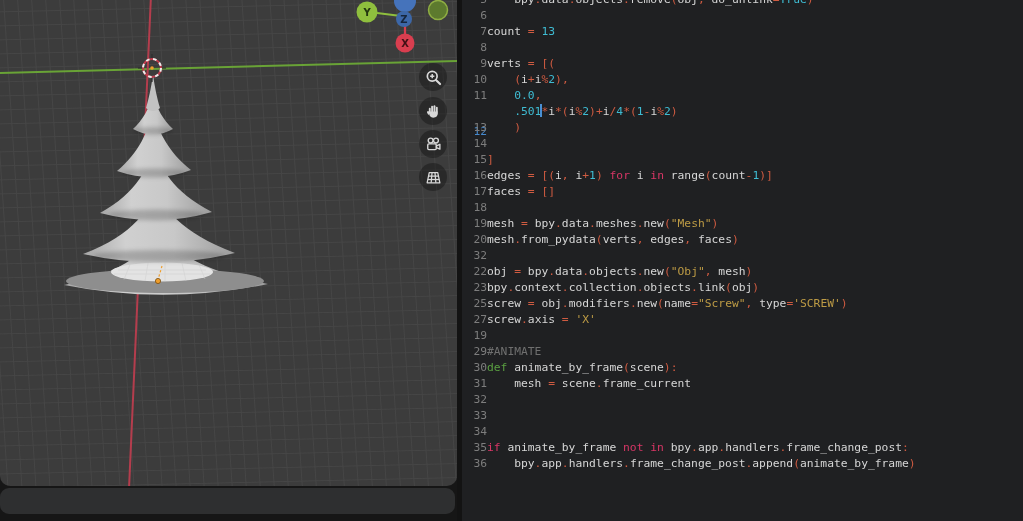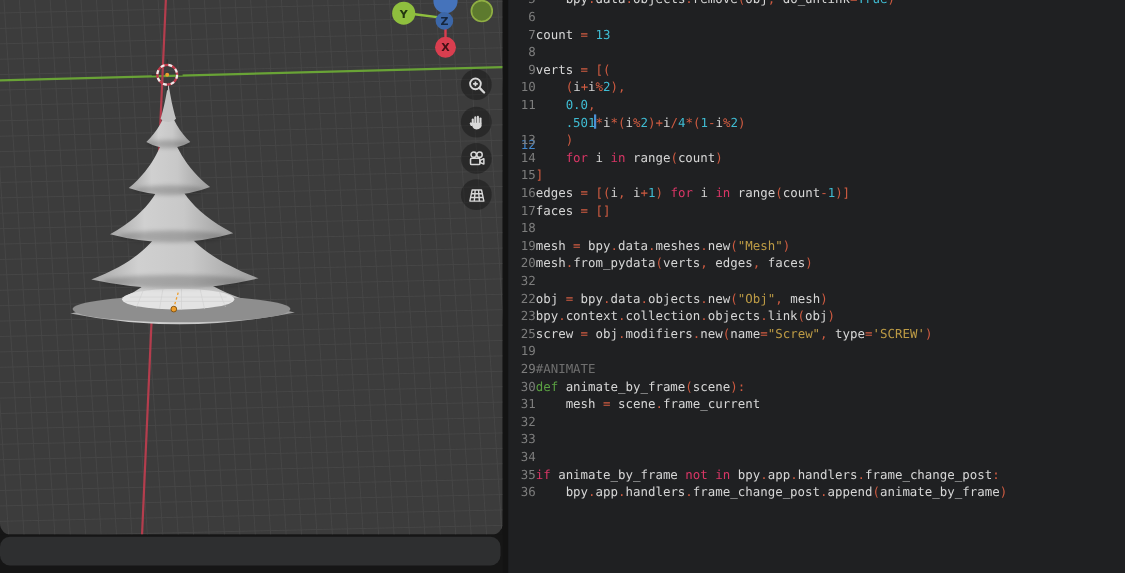--- a/index.html
+++ b/index.html
@@ -197,31 +197,32 @@
   <div class="code-wrap" id="code-wrap">
       <div class="code-line"><span class="ln">5</span><span class="code-text"><span class="tk-t">    bpy</span><span class="tk-p">.</span><span class="tk-t">data</span><span class="tk-p">.</span><span class="tk-t">objects</span><span class="tk-p">.</span><span class="tk-t">remove</span><span class="tk-p">(</span><span class="tk-t">obj</span><span class="tk-p">,</span><span class="tk-t"> do_unlink</span><span class="tk-p">=</span><span class="tk-n">True</span><span class="tk-p">)</span></span></div>
       <div class="code-line"><span class="ln">6</span><span class="code-text"></span></div>
       <div class="code-line"><span class="ln">7</span><span class="code-text"><span class="tk-t">count </span><span class="tk-p">=</span><span class="tk-t"> </span><span class="tk-n">13</span></span></div>
       <div class="code-line"><span class="ln">8</span><span class="code-text"></span></div>
       <div class="code-line"><span class="ln">9</span><span class="code-text"><span class="tk-t">verts </span><span class="tk-p">=</span><span class="tk-t"> </span><span class="tk-p">[(</span></span></div>
       <div class="code-line"><span class="ln">10</span><span class="code-text"><span class="tk-t">    </span><span class="tk-p">(</span><span class="tk-t">i</span><span class="tk-p">+</span><span class="tk-t">i</span><span class="tk-p">%</span><span class="tk-n">2</span><span class="tk-p">),</span></span></div>
       <div class="code-line"><span class="ln">11</span><span class="code-text"><span class="tk-t">    </span><span class="tk-n">0.0</span><span class="tk-p">,</span></span></div>
       <div class="code-line"><span class="ln active">12</span><span class="code-text"><span class="tk-t">    </span><span class="tk-n">.501</span><span class="text-cursor"></span><span class="tk-p">*</span><span class="tk-t">i</span><span class="tk-p">*(</span><span class="tk-t">i</span><span class="tk-p">%</span><span class="tk-n">2</span><span class="tk-p">)+</span><span class="tk-t">i</span><span class="tk-p">/</span><span class="tk-n">4</span><span class="tk-p">*(</span><span class="tk-n">1</span><span class="tk-p">-</span><span class="tk-t">i</span><span class="tk-p">%</span><span class="tk-n">2</span><span class="tk-p">)</span></span></div>
       <div class="code-line"><span class="ln">13</span><span class="code-text"><span class="tk-t">    </span><span class="tk-p">)</span></span></div>
-      <div class="code-line"><span class="ln">14</span><span class="code-text"><span class="tk-t">    </span><span class="tk-k">for</span><span class="tk-t"> i </span><span class="tk-k">in</span><span class="tk-t"> range</span><span class="tk-p">(</span><span class="tk-t">count</span><span class="tk-p">)</span></span></div>
+      <div class="code-line"><span class="ln">14</span></div>
       <div class="code-line"><span class="ln">15</span><span class="code-text"><span class="tk-p">]</span></span></div>
       <div class="code-line"><span class="ln">16</span><span class="code-text"><span class="tk-t">edges </span><span class="tk-p">=</span><span class="tk-t"> </span><span class="tk-p">[(</span><span class="tk-t">i</span><span class="tk-p">,</span><span class="tk-t"> i</span><span class="tk-p">+</span><span class="tk-n">1</span><span class="tk-p">)</span><span class="tk-t"> </span><span class="tk-k">for</span><span class="tk-t"> i </span><span class="tk-k">in</span><span class="tk-t"> range</span><span class="tk-p">(</span><span class="tk-t">count</span><span class="tk-p">-</span><span class="tk-n">1</span><span class="tk-p">)]</span></span></div>
       <div class="code-line"><span class="ln">17</span><span class="code-text"><span class="tk-t">faces </span><span class="tk-p">=</span><span class="tk-t"> </span><span class="tk-p">[]</span></span></div>
       <div class="code-line"><span class="ln">18</span><span class="code-text"></span></div>
       <div class="code-line"><span class="ln">19</span><span class="code-text"><span class="tk-t">mesh </span><span class="tk-p">=</span><span class="tk-t"> bpy</span><span class="tk-p">.</span><span class="tk-t">data</span><span class="tk-p">.</span><span class="tk-t">meshes</span><span class="tk-p">.</span><span class="tk-t">new</span><span class="tk-p">(</span><span class="tk-s">"Mesh"</span><span class="tk-p">)</span></span></div>
       <div class="code-line"><span class="ln">20</span><span class="code-text"><span class="tk-t">mesh</span><span class="tk-p">.</span><span class="tk-t">from_pydata</span><span class="tk-p">(</span><span class="tk-t">verts</span><span class="tk-p">,</span><span class="tk-t"> edges</span><span class="tk-p">,</span><span class="tk-t"> faces</span><span class="tk-p">)</span></span></div>
       <div class="code-line"><span class="ln">32</span><span class="code-text"></span></div>
       <div class="code-line"><span class="ln">22</span><span class="code-text"><span class="tk-t">obj </span><span class="tk-p">=</span><span class="tk-t"> bpy</span><span class="tk-p">.</span><span class="tk-t">data</span><span class="tk-p">.</span><span class="tk-t">objects</span><span class="tk-p">.</span><span class="tk-t">new</span><span class="tk-p">(</span><span class="tk-s">"Obj"</span><span class="tk-p">,</span><span class="tk-t"> mesh</span><span class="tk-p">)</span></span></div>
       <div class="code-line"><span class="ln">23</span><span class="code-text"><span class="tk-t">bpy</span><span class="tk-p">.</span><span class="tk-t">context</span><span class="tk-p">.</span><span class="tk-t">collection</span><span class="tk-p">.</span><span class="tk-t">objects</span><span class="tk-p">.</span><span class="tk-t">link</span><span class="tk-p">(</span><span class="tk-t">obj</span><span class="tk-p">)</span></span></div>
       <div class="code-line"><span class="ln">25</span><span class="code-text"><span class="tk-t">screw </span><span class="tk-p">=</span><span class="tk-t"> obj</span><span class="tk-p">.</span><span class="tk-t">modifiers</span><span class="tk-p">.</span><span class="tk-t">new</span><span class="tk-p">(</span><span class="tk-t">name</span><span class="tk-p">=</span><span class="tk-s">"Screw"</span><span class="tk-p">,</span><span class="tk-t"> type</span><span class="tk-p">=</span><span class="tk-s">'SCREW'</span><span class="tk-p">)</span></span></div>
+      <div class="code-line"><span class="ln">27</span><span class="code-text"><span class="tk-t">screw</span><span class="tk-p">.</span><span class="tk-t">axis </span><span class="tk-p">=</span><span class="tk-t"> </span><span class="tk-s">'X'</span></span></div>
       <div class="code-line"><span class="ln">19</span><span class="code-text"></span></div>
       <div class="code-line"><span class="ln">29</span><span class="code-text"><span class="tk-c">#ANIMATE</span></span></div>
       <div class="code-line"><span class="ln">30</span><span class="code-text"><span class="tk-d">def</span><span class="tk-t"> animate_by_frame</span><span class="tk-p">(</span><span class="tk-t">scene</span><span class="tk-p">):</span></span></div>
       <div class="code-line"><span class="ln">31</span><span class="code-text"><span class="tk-t">    mesh </span><span class="tk-p">=</span><span class="tk-t"> scene</span><span class="tk-p">.</span><span class="tk-t">frame_current</span></span></div>
       <div class="code-line"><span class="ln">32</span><span class="code-text"></span></div>
       <div class="code-line"><span class="ln">33</span><span class="code-text"></span></div>
       <div class="code-line"><span class="ln">34</span><span class="code-text"></span></div>
       <div class="code-line"><span class="ln">35</span><span class="code-text"><span class="tk-k">if</span><span class="tk-t"> animate_by_frame </span><span class="tk-k">not</span><span class="tk-t"> </span><span class="tk-k">in</span><span class="tk-t"> bpy</span><span class="tk-p">.</span><span class="tk-t">app</span><span class="tk-p">.</span><span class="tk-t">handlers</span><span class="tk-p">.</span><span class="tk-t">frame_change_post</span><span class="tk-p">:</span></span></div>
       <div class="code-line"><span class="ln">36</span><span class="code-text"><span class="tk-t">    bpy</span><span class="tk-p">.</span><span class="tk-t">app</span><span class="tk-p">.</span><span class="tk-t">handlers</span><span class="tk-p">.</span><span class="tk-t">frame_change_post</span><span class="tk-p">.</span><span class="tk-t">append</span><span class="tk-p">(</span><span class="tk-t">animate_by_frame</span><span class="tk-p">)</span></span></div>
     </div>

